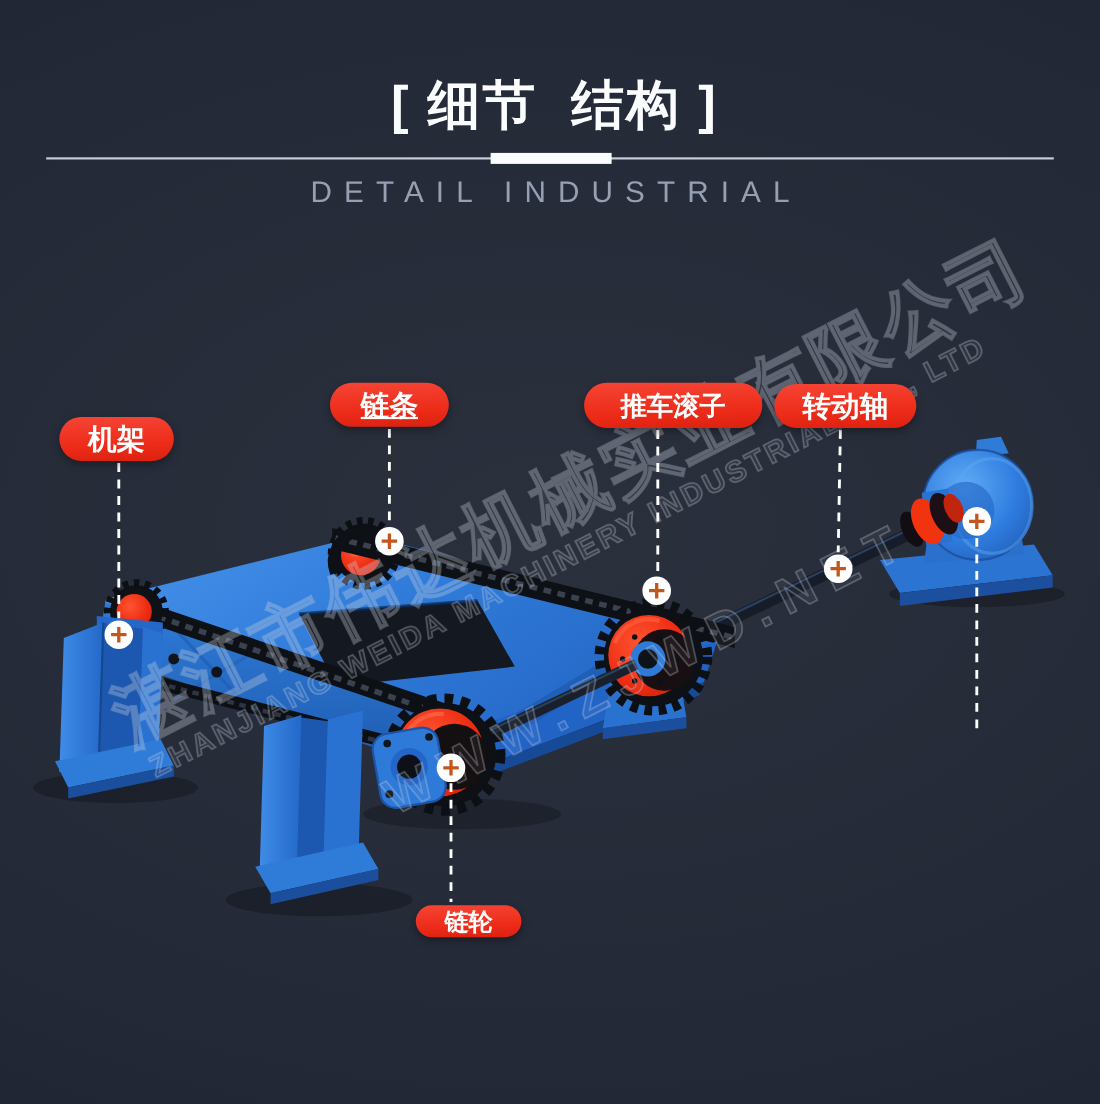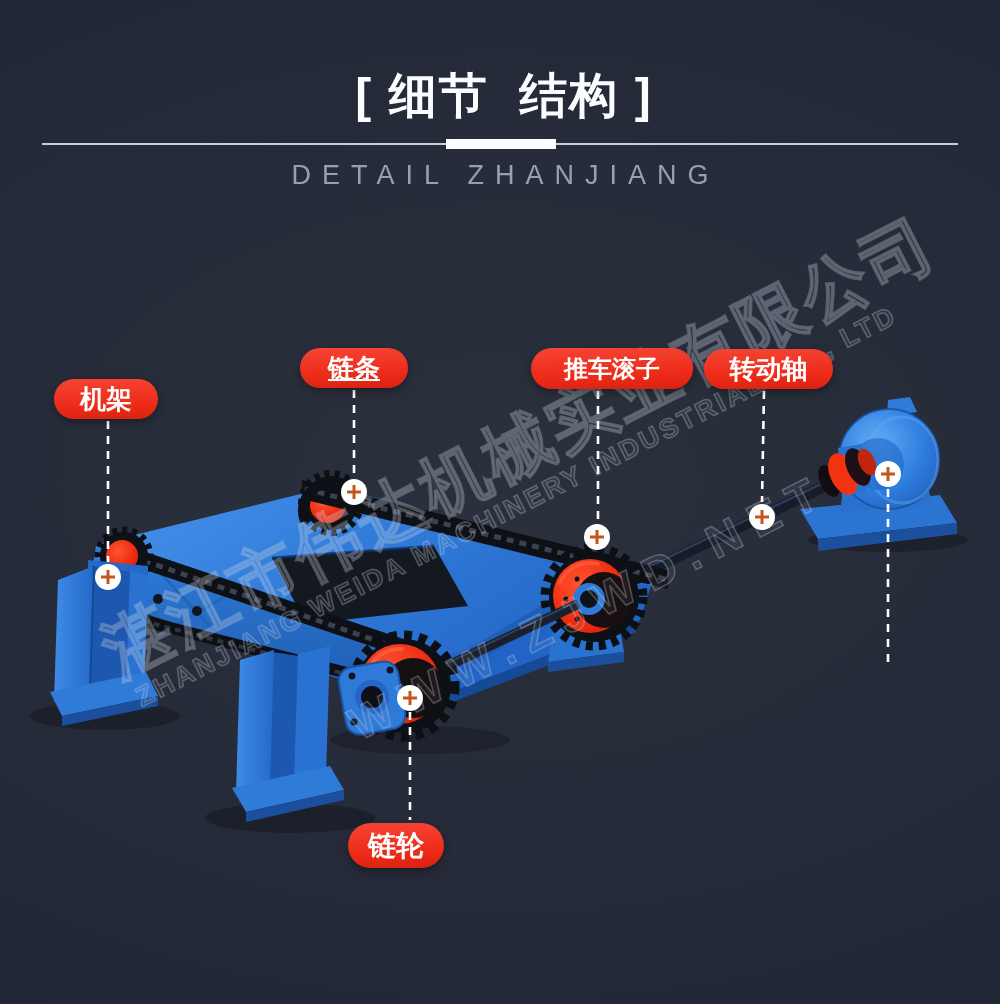--- a/index.html
+++ b/index.html
@@ -36,33 +36,33 @@
     position:absolute;display:flex;align-items:center;justify-content:center;
     background:linear-gradient(178deg,#f64435 0%,#ec2b18 65%,#dc2110 100%);
     border-radius:999px;color:#ffffff;font-weight:700;
     box-shadow:0 3px 8px rgba(0,0,0,0.35);
   }
   #pill-frame{left:54px;top:336px;width:104px;height:40px;font-size:26px;margin-top:43px;}
   #pill-chain{left:300px;top:348px;width:108px;height:40px;font-size:26px;text-decoration:underline;}
   #pill-cart-roller{left:531px;top:348px;width:162px;height:41px;font-size:24px;}
   #pill-shaft{left:704px;top:349px;width:129px;height:40px;font-size:26px;}
   #pill-reducer{left:712px;top:667px;width:212px;height:44px;font-size:29px;}
-  #pill-sprocket{left:348px;top:823px;width:96px;height:45px;font-size:28px;}
+  #pill-sprocket{left:378px;top:823px;width:96px;height:29px;font-size:22px;}
 </style>
 </head>
 <body>
 
 <div class="poster">
 
   <h1 class="title">[ 细节  结构 ]</h1>
   <div class="divider">
     <span class="d-line"></span>
     <span class="d-bar"></span>
   </div>
-  <div class="subtitle">DETAIL ZHANJIANG</div>
+  <div class="subtitle">DETAIL INDUSTRIAL</div>
 
   <svg class="machine-svg" viewBox="0 0 1000 1004">
     <defs>
       <linearGradient id="gDeck" x1="0" y1="0" x2="1" y2="0.45">
         <stop offset="0" stop-color="#4693ec"></stop>
           <stop offset="0.55" stop-color="#2f7ad8"></stop>
           <stop offset="1" stop-color="#2668c6"></stop>
       </linearGradient>
       <linearGradient id="gFace" x1="0" y1="0" x2="0" y2="1">
         <stop offset="0" stop-color="#2f7cd8"></stop>

